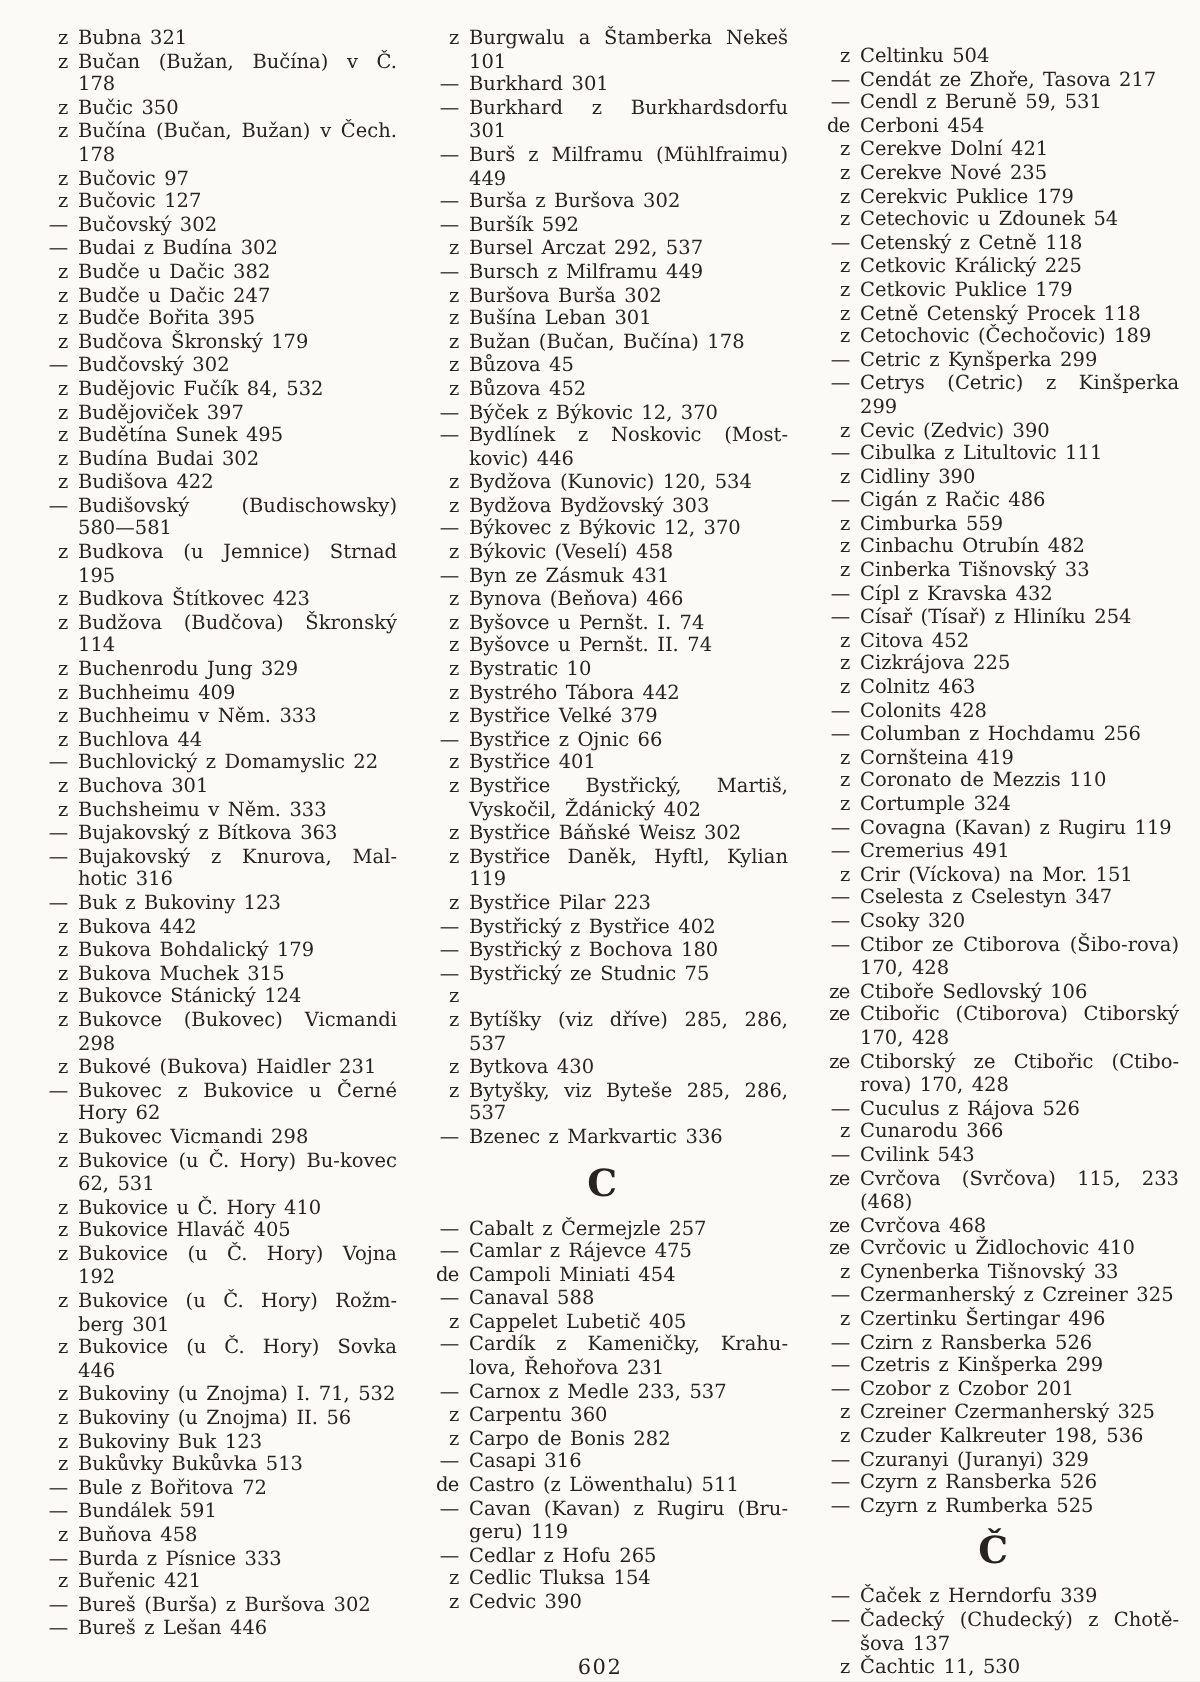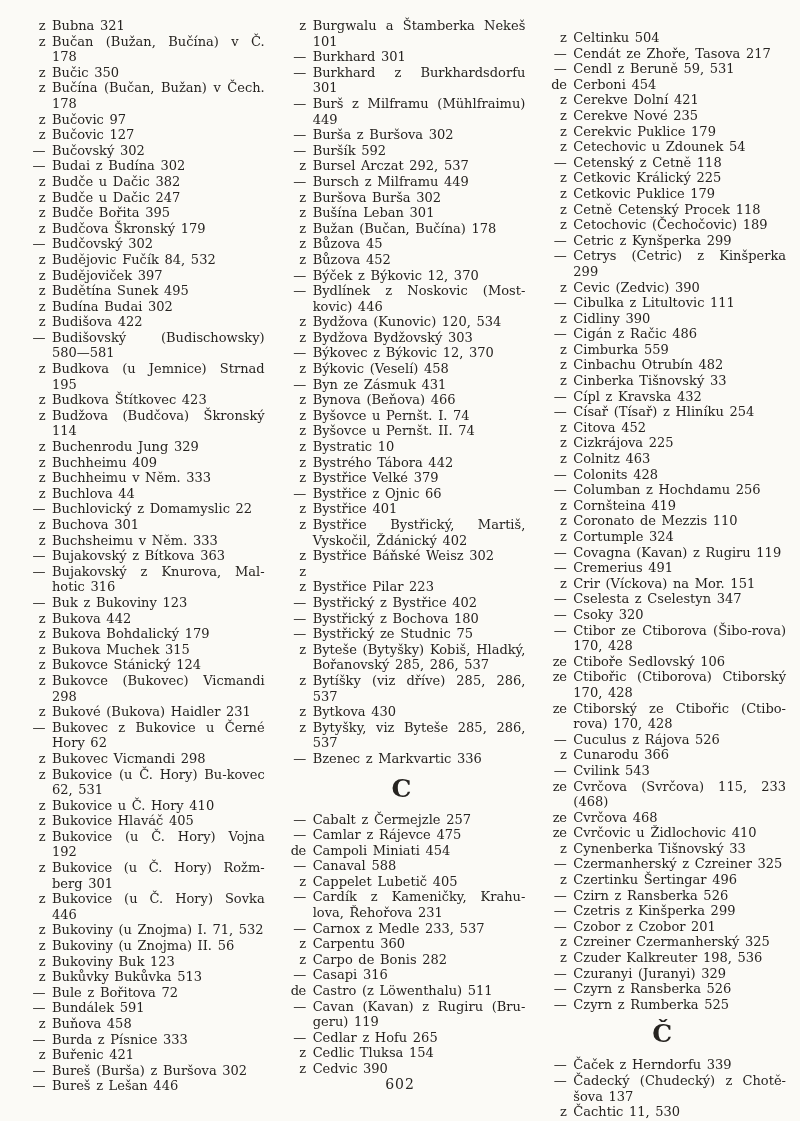--- a/index.html
+++ b/index.html
@@ -52,21 +52,21 @@
     font-weight: bold;
     font-size: 25px;
     line-height: 1;
     margin: 9px 0 11px 0;
     letter-spacing: 1px;
   }
   .footer {
     position: absolute;
     left: 0;
     right: 0;
-    bottom: 28px;
+    bottom: 0;
     text-align: center;
     font-size: 14px;
     letter-spacing: 1px;
   }
 </style>
 </head>
 <body>
 
 <div class="page">
   <div class="columns">
@@ -416,40 +416,40 @@
         <div class="entry">
           <span class="pfx">z</span>
           <span class="txt">Bystřice Bystřický, Martiš, Vyskočil, Ždánický 402</span>
         </div>
         <div class="entry">
           <span class="pfx">z</span>
           <span class="txt">Bystřice Báňské Weisz 302</span>
         </div>
         <div class="entry">
           <span class="pfx">z</span>
+          <span class="txt">Bystřice Daněk, Hyftl, Kylian 119</span>
         </div>
         <div class="entry">
           <span class="pfx">z</span>
           <span class="txt">Bystřice Pilar 223</span>
         </div>
         <div class="entry">
           <span class="pfx">—</span>
           <span class="txt">Bystřický z Bystřice 402</span>
         </div>
         <div class="entry">
           <span class="pfx">—</span>
           <span class="txt">Bystřický z Bochova 180</span>
         </div>
         <div class="entry">
           <span class="pfx">—</span>
           <span class="txt">Bystřický ze Studnic 75</span>
         </div>
         <div class="entry">
           <span class="pfx">z</span>
-          <span class="txt">Byteše (Bytyšky) Kobiš, Hladký, Bořanovský 285, 286, 537</span>
         </div>
         <div class="entry">
           <span class="pfx">z</span>
           <span class="txt">Bytíšky (viz dříve) 285, 286, 537</span>
         </div>
         <div class="entry">
           <span class="pfx">z</span>
           <span class="txt">Bytkova 430</span>
         </div>
         <div class="entry">

